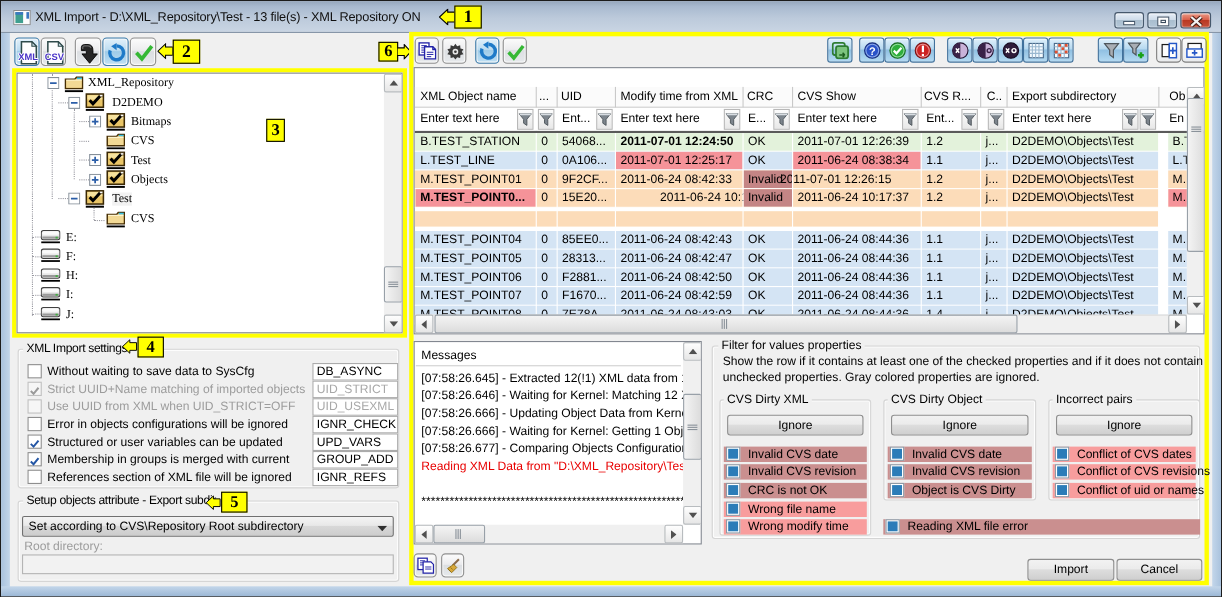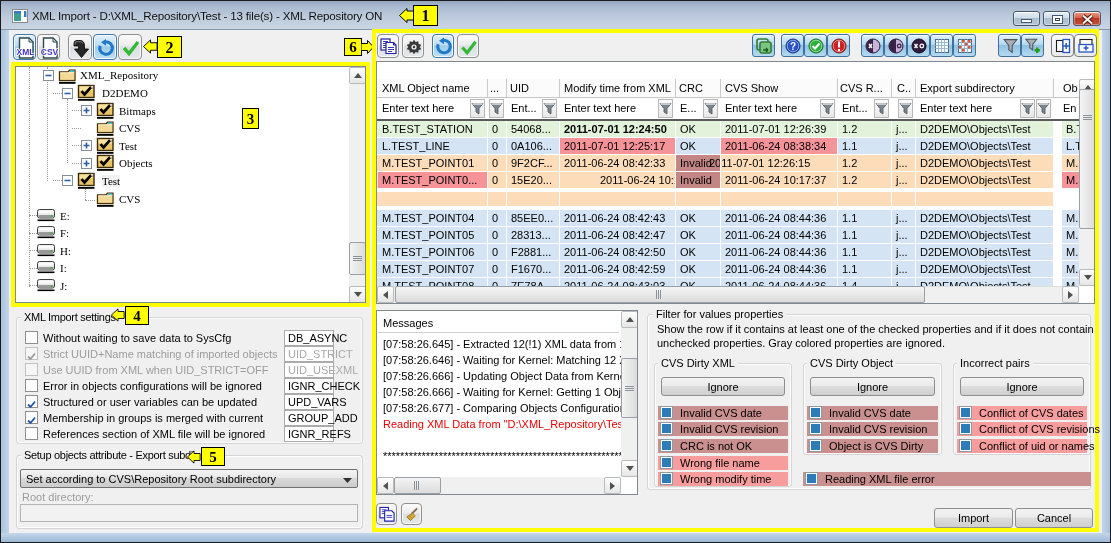--- a/index.html
+++ b/index.html
@@ -35,21 +35,21 @@
 .sb-track{position:absolute;background:#f0f0f0;}
 .sb-btn{position:absolute;background:linear-gradient(180deg,#fefefe,#e6e6e6);border:1px solid #b8bcbf;border-radius:2px;}
 .sb-thumb{position:absolute;background:linear-gradient(90deg,#f4f4f4,#dcdcdc);border:1px solid #98a0a8;border-radius:2px;}
 .sb-thumbh{position:absolute;background:linear-gradient(180deg,#f4f4f4,#dcdcdc);border:1px solid #98a0a8;border-radius:2px;}
 
 .gbox{position:absolute;border:1px solid #d5d5d5;border-radius:3px;box-shadow:inset 0 0 0 1px #fdfdfd;}
 .glabel{position:absolute;font-size:11px;color:#000;background:#f0f0f0;padding:0 3px;white-space:nowrap;}
 
 .cb{position:absolute;width:13px;height:13px;background:#fff;border:1px solid #8e8e8e;}
 .cb.dis{border-color:#c0c0c0;background:#f6f6f6;}
-.field{position:absolute;width:50px;height:16px;background:#fff;border:1px solid #ababab;font-size:11px;color:#000;padding-left:3px;line-height:14px;}
+.field{position:absolute;width:78px;height:16px;background:#fff;border:1px solid #ababab;font-size:11px;color:#000;padding-left:3px;line-height:14px;}
 .field.dis{color:#a8a8a8;}
 .btn{position:absolute;border:1px solid #8e8e8e;border-radius:3px;background:linear-gradient(180deg,#f2f2f2,#ebebeb 45%,#dddddd 50%,#cfcfcf);font-size:11px;text-align:center;color:#000;}
 .pinkrow{position:absolute;height:14px;font-size:11px;color:#000;white-space:nowrap;}
 .msgline{position:absolute;left:6px;width:238px;font-size:11px;color:#000;white-space:nowrap;overflow:hidden;}
 .bluecb{position:absolute;width:13px;height:13px;border:1px solid #8e9aa5;background:#fff;padding:1px;}
 .bluecb i{display:block;width:9px;height:9px;background:#2b7cb8;}
 </style></head>
 <body>
 <div id="win">
  <div class="abs" id="titlebar">
@@ -488,21 +488,21 @@
 <div class="cell" style="left:130px;top:93px;width:52px;height:16px;padding:2px 0 0 4px;">9F2CF...</div>
 <div class="cell" style="left:183px;top:93px;width:115px;height:16px;padding:2px 0 0 4px;">2011-06-24 08:42:33</div>
 <div class="cell" style="left:299px;top:93px;width:44px;height:16px;padding:2px 0 0 4px;background:#c48585;">Invalid</div>
 <div class="cell" style="left:328px;top:93px;width:116px;height:16px;padding:2px 0 0 4px;">2011-07-01 12:26:15</div>
 <div class="cell" style="left:461px;top:93px;width:53px;height:16px;padding:2px 0 0 4px;">1.2</div>
 <div class="cell" style="left:515px;top:93px;width:23px;height:16px;padding:2px 0 0 4px;">j...</div>
 <div class="cell" style="left:539px;top:93px;width:137px;height:16px;padding:2px 0 0 4px;">D2DEMO\Objects\Test</div>
 <div class="cell" style="left:685px;top:93px;width:17px;height:16px;padding:2px 0 0 4px;">M.</div>
 <div class="abs" style="left:0;top:109px;width:702px;height:1px;background:#fff;"></div>
 <div class="abs" style="left:0;top:110px;width:702px;height:17px;background:#fcdcb9;"></div>
-<div class="cell" style="left:1px;top:110px;width:109px;height:16px;padding:2px 0 0 4px;background:#f59399;">M.TEST_POINT0...</div>
+<div class="cell" style="left:1px;top:110px;width:109px;height:16px;padding:2px 0 0 4px;background:#f59399;font-weight:bold;">M.TEST_POINT0...</div>
 <div class="cell" style="left:111px;top:110px;width:18px;height:16px;padding:2px 0 0 4px;">0</div>
 <div class="cell" style="left:130px;top:110px;width:52px;height:16px;padding:2px 0 0 4px;">15E20...</div>
 <div class="cell" style="left:183px;top:110px;width:115px;height:16px;padding:2px 0 0 4px;margin-left:36px;">2011-06-24 10:17:28</div>
 <div class="cell" style="left:299px;top:110px;width:44px;height:16px;padding:2px 0 0 4px;background:#c48585;">Invalid</div>
 <div class="cell" style="left:344px;top:110px;width:116px;height:16px;padding:2px 0 0 4px;">2011-06-24 10:17:37</div>
 <div class="cell" style="left:461px;top:110px;width:53px;height:16px;padding:2px 0 0 4px;">1.2</div>
 <div class="cell" style="left:515px;top:110px;width:23px;height:16px;padding:2px 0 0 4px;">j...</div>
 <div class="cell" style="left:539px;top:110px;width:137px;height:16px;padding:2px 0 0 4px;">D2DEMO\Objects\Test</div>
 <div class="cell" style="left:685px;top:110px;width:17px;height:16px;padding:2px 0 0 4px;background:#f59399;">M.</div>
 <div class="abs" style="left:0;top:126px;width:702px;height:1px;background:#fff;"></div>

